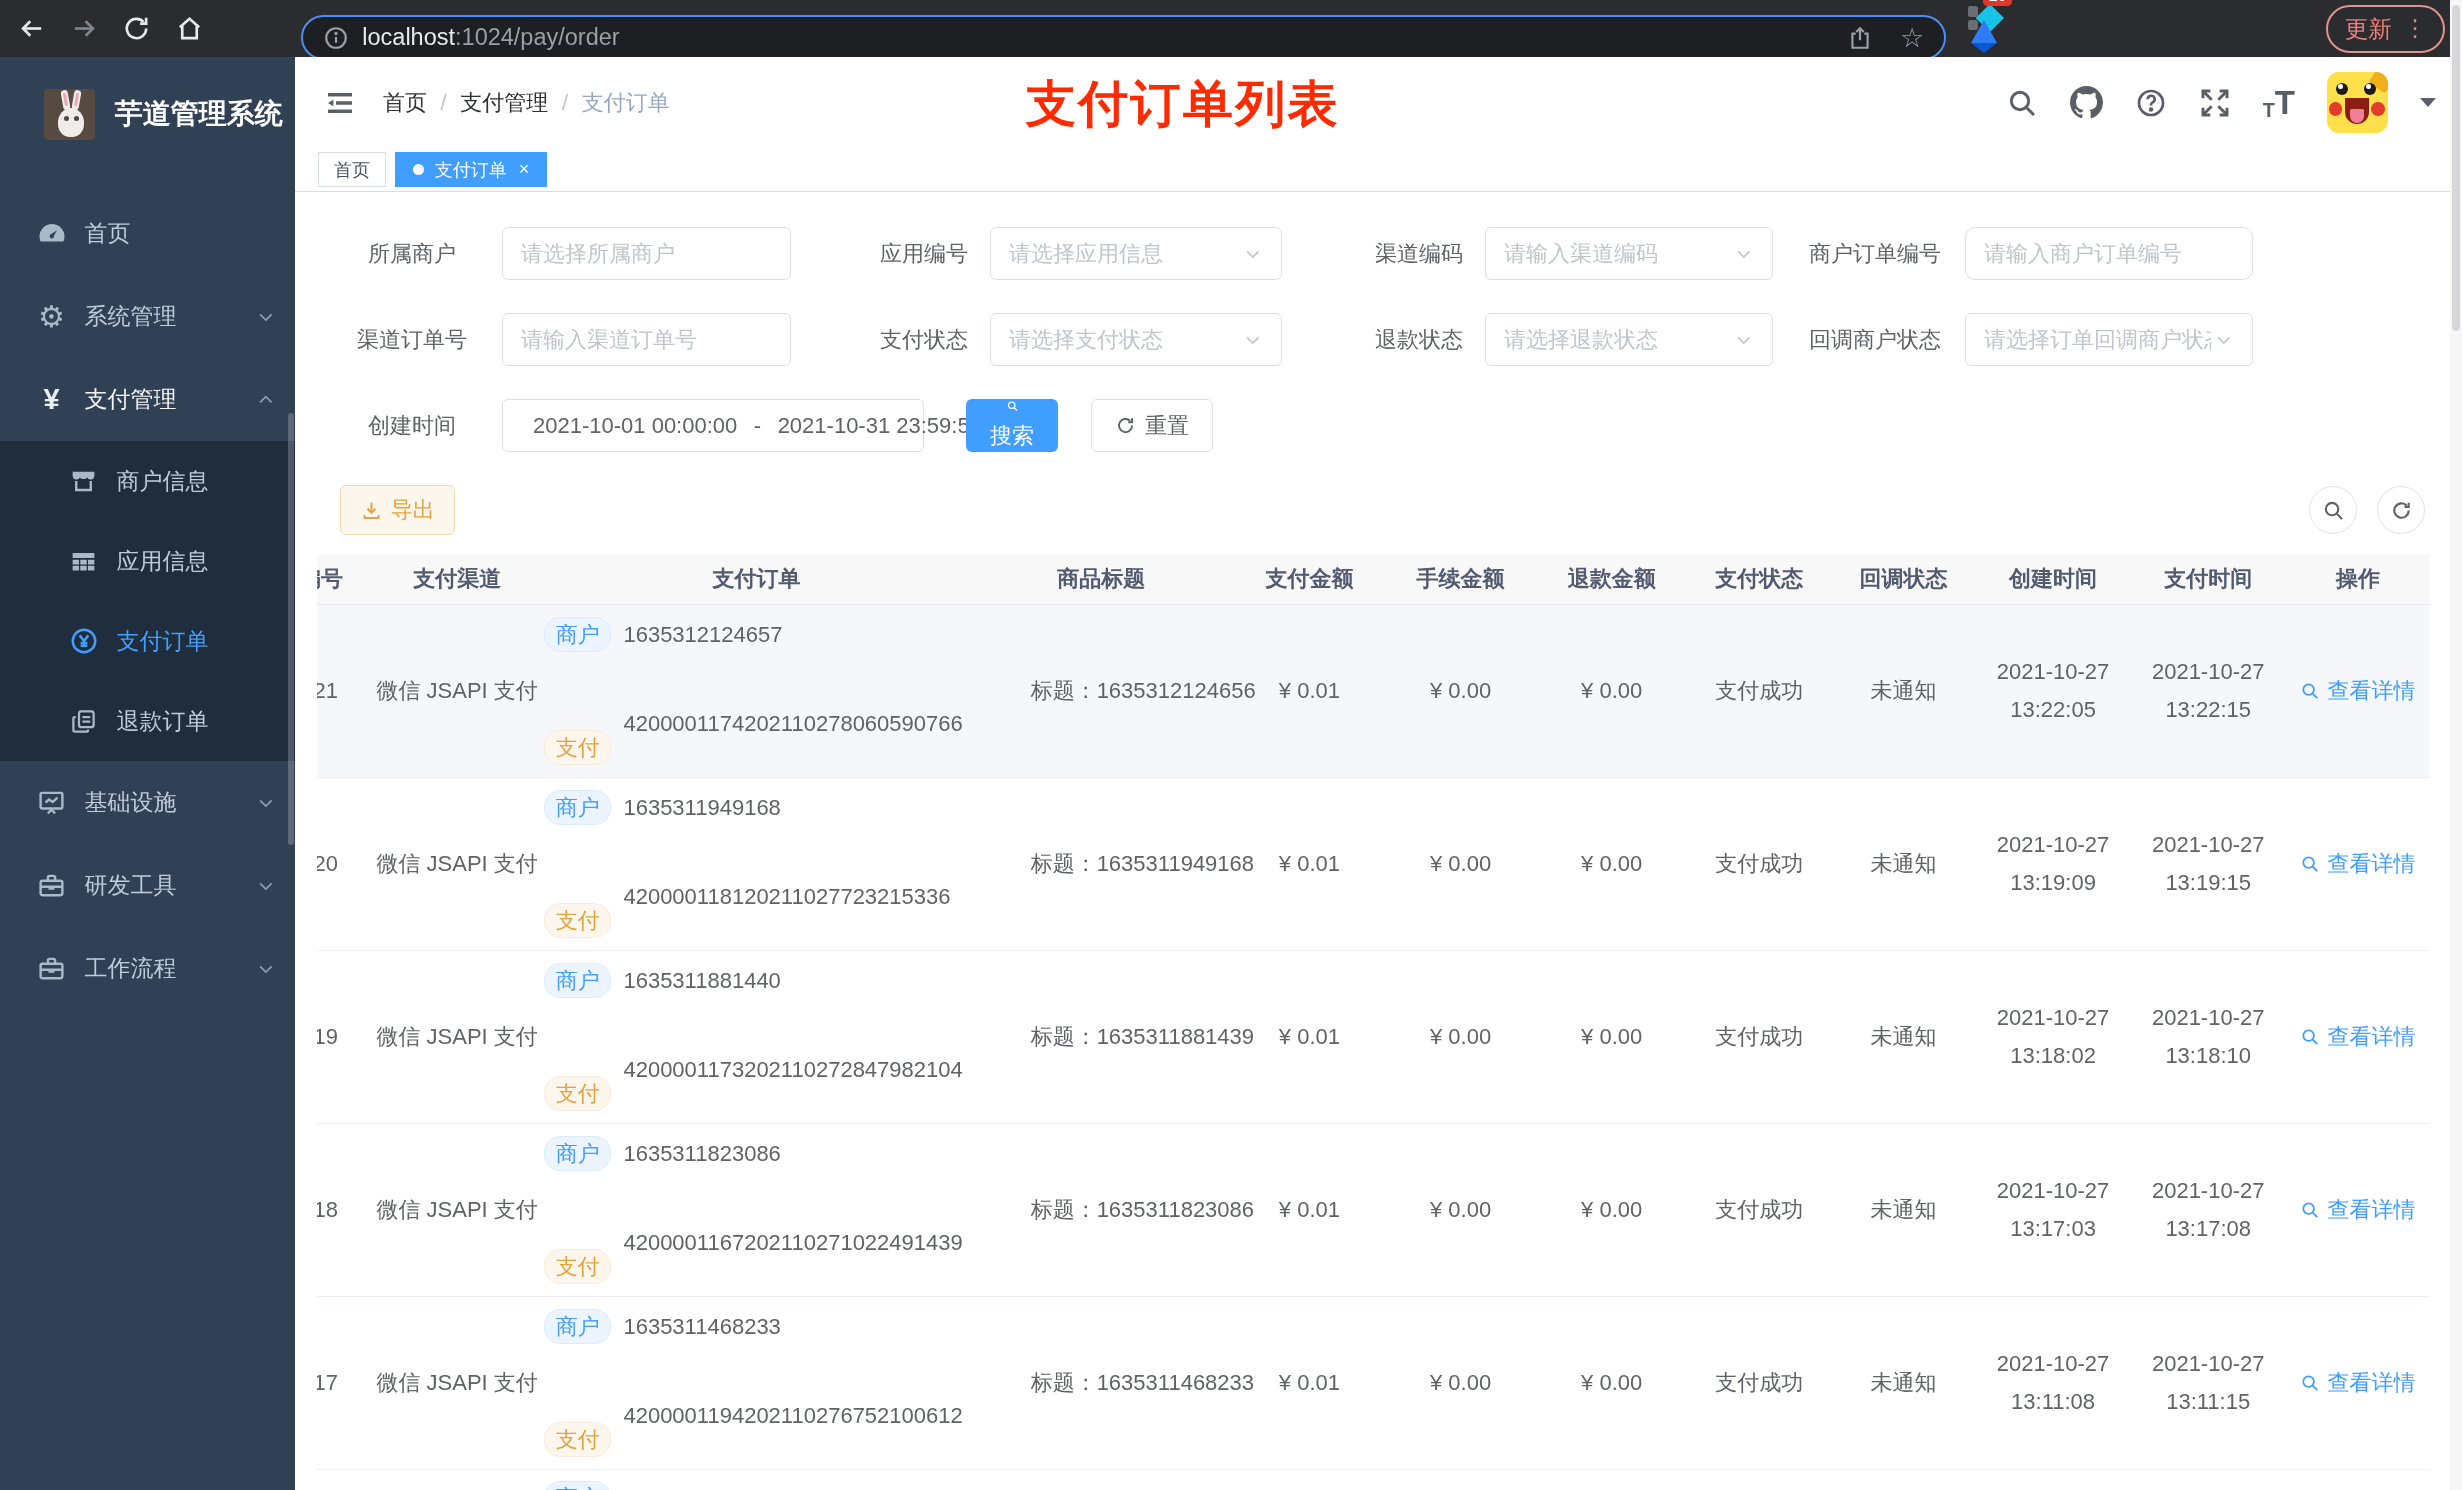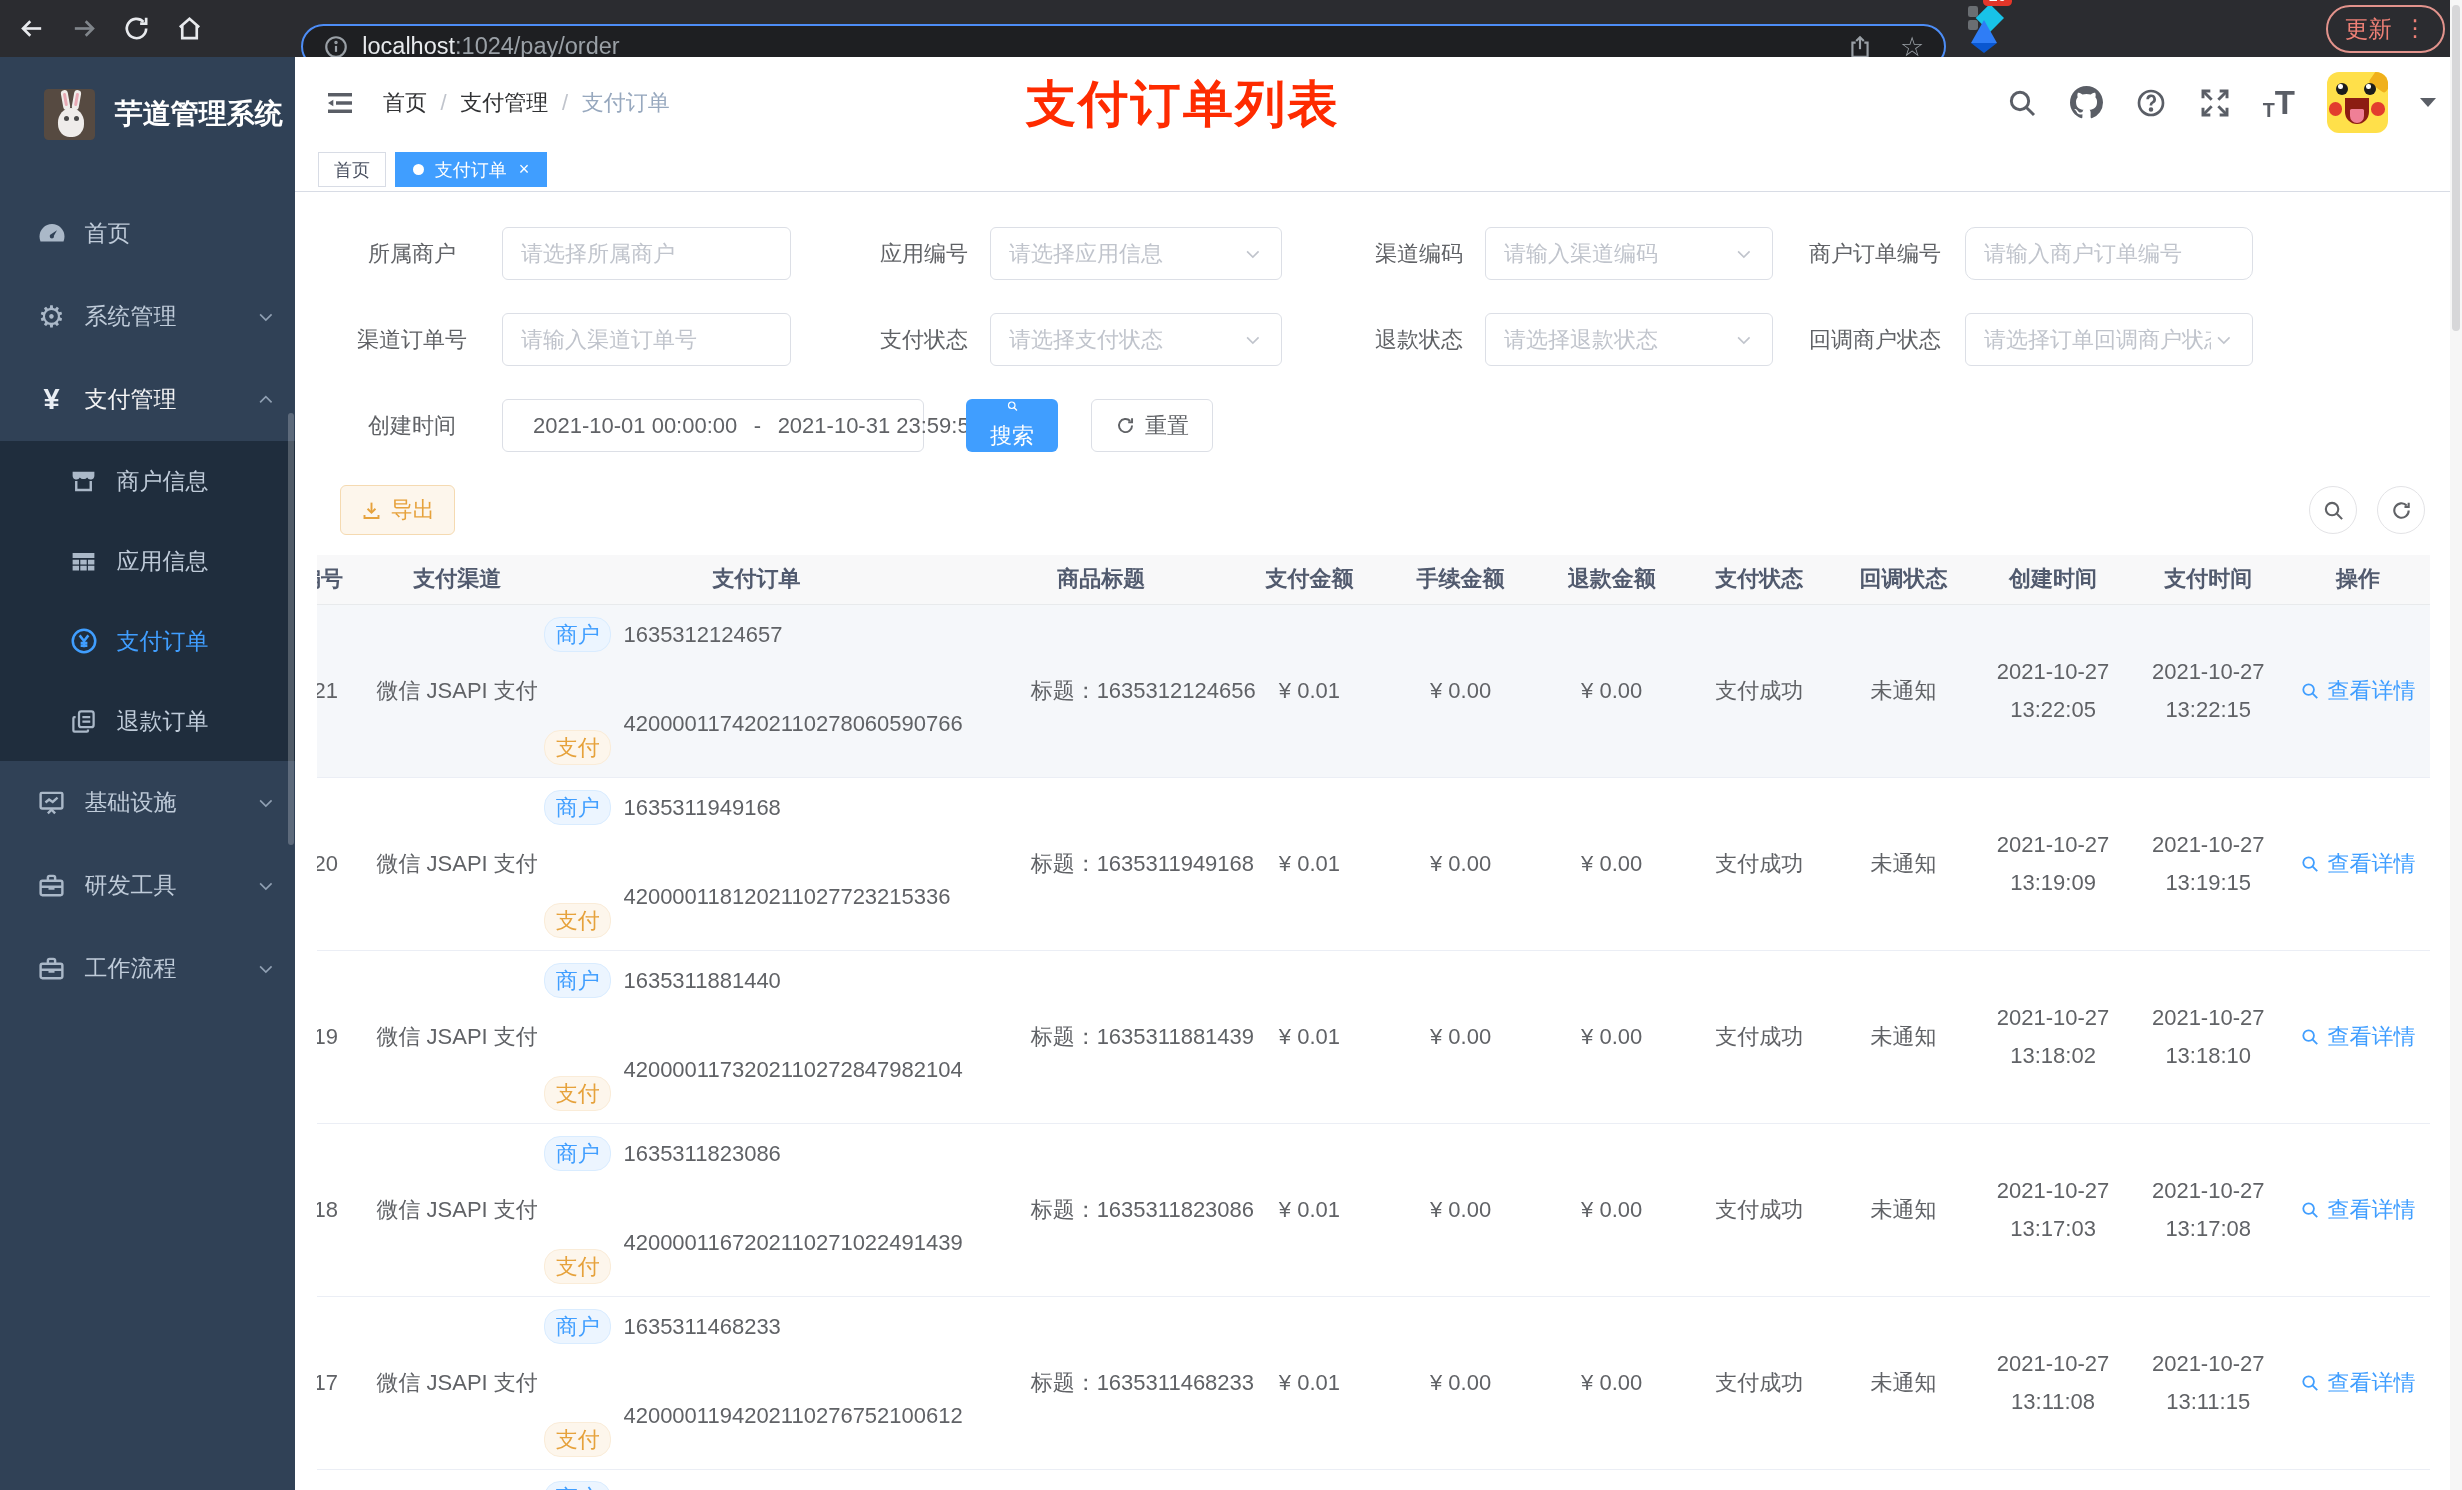--- a/index.html
+++ b/index.html
@@ -4,21 +4,21 @@
 <style>
   * { box-sizing: border-box; margin: 0; padding: 0; }
   html,body { width: 2462px; height: 1490px; overflow: hidden;
     font-family: "Liberation Sans", "DejaVu Sans", sans-serif; background:#fff; }
   svg { display:block; }
 
   
   .chrome { height:57px; background:#2b2c30; display:flex; align-items:center; position:relative; }
   .nav-btn { width:42px; height:42px; display:flex; align-items:center; justify-content:center; color:#e8eaed; margin-left:10.6px; }
   .nav-btn.dim { color:#80868b; }
-  .omnibox { position:absolute; left:301px; top:24px; width:1645px; height:45px; border-radius:23px;
+  .omnibox { position:absolute; left:301px; top:15px; width:1645px; height:45px; border-radius:23px;
     background:#1e1f22; border:2.3px solid #4d8df6; display:flex; align-items:center; padding:0 19.7px; }
   .omnibox .info-ic { color:#9aa0a6; margin-right:13.6px; }
   .url { font-size:23.5px; color:#e8eaed; white-space:nowrap; }
   .url .path { color:#9aa0a6; }
   .omni-right { margin-left:auto; display:flex; align-items:center; gap:27px; color:#9aa0a6; }
   .extensions { position:absolute; left:1966px; top:0; height:57px; display:flex; align-items:center; gap:19.7px;flex-direction:column; }
   .ext { width:35px; height:35px; position:relative; display:flex; align-items:center; justify-content:center; }
   .badge { position:absolute; right:-10.6px; bottom:-6px; background:#e33629; color:#fff; font-size:16px;
     padding:1.5px 5.3px; border-radius:4.5px; font-weight:700; }
   .ext-diamond { width:19.7px; height:19.7px; background:#18c3e8; transform:rotate(45deg); position:absolute; right:1.5px; top:7.6px;}

